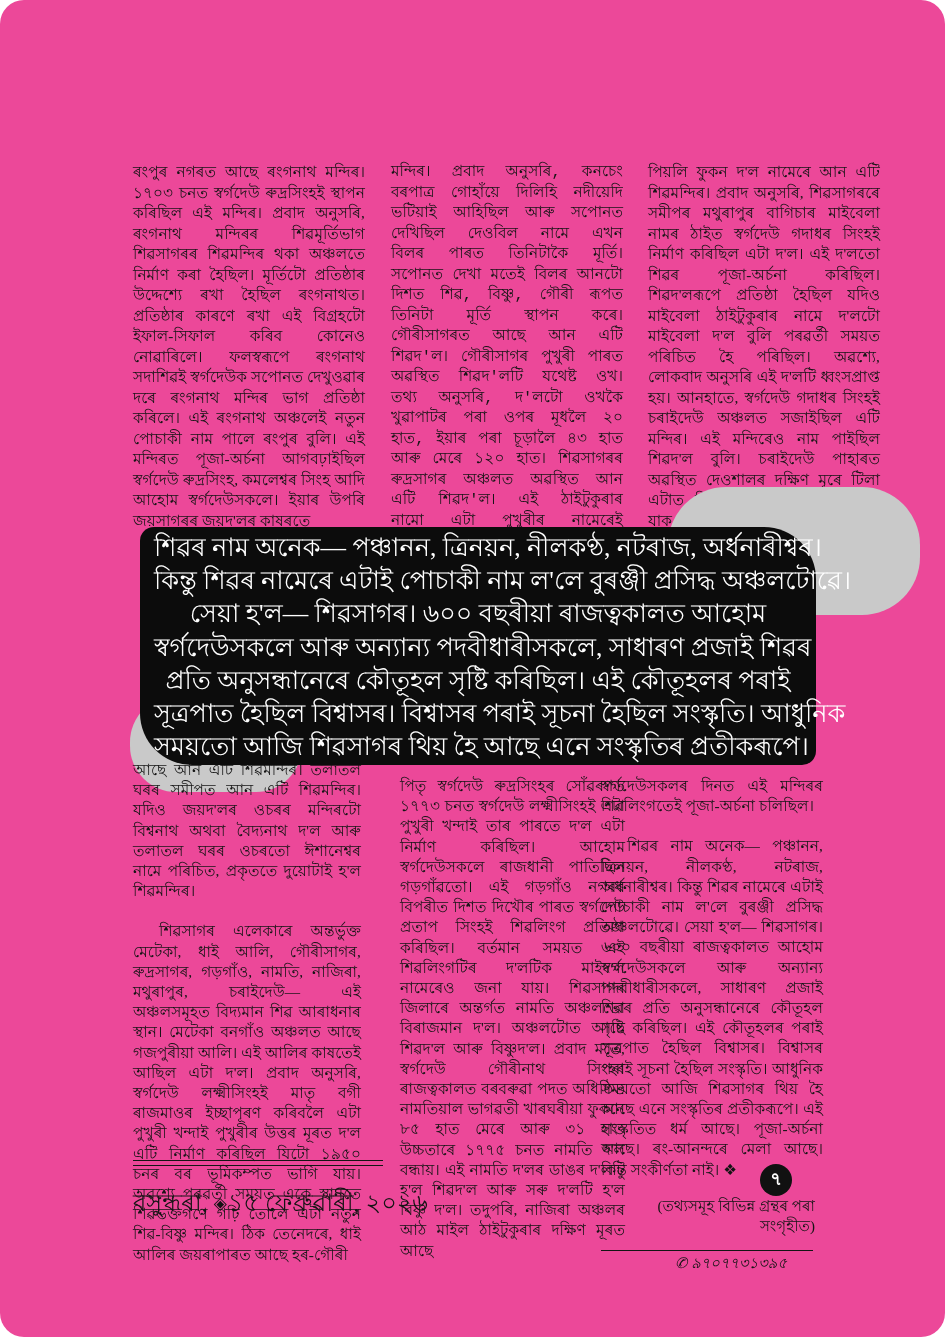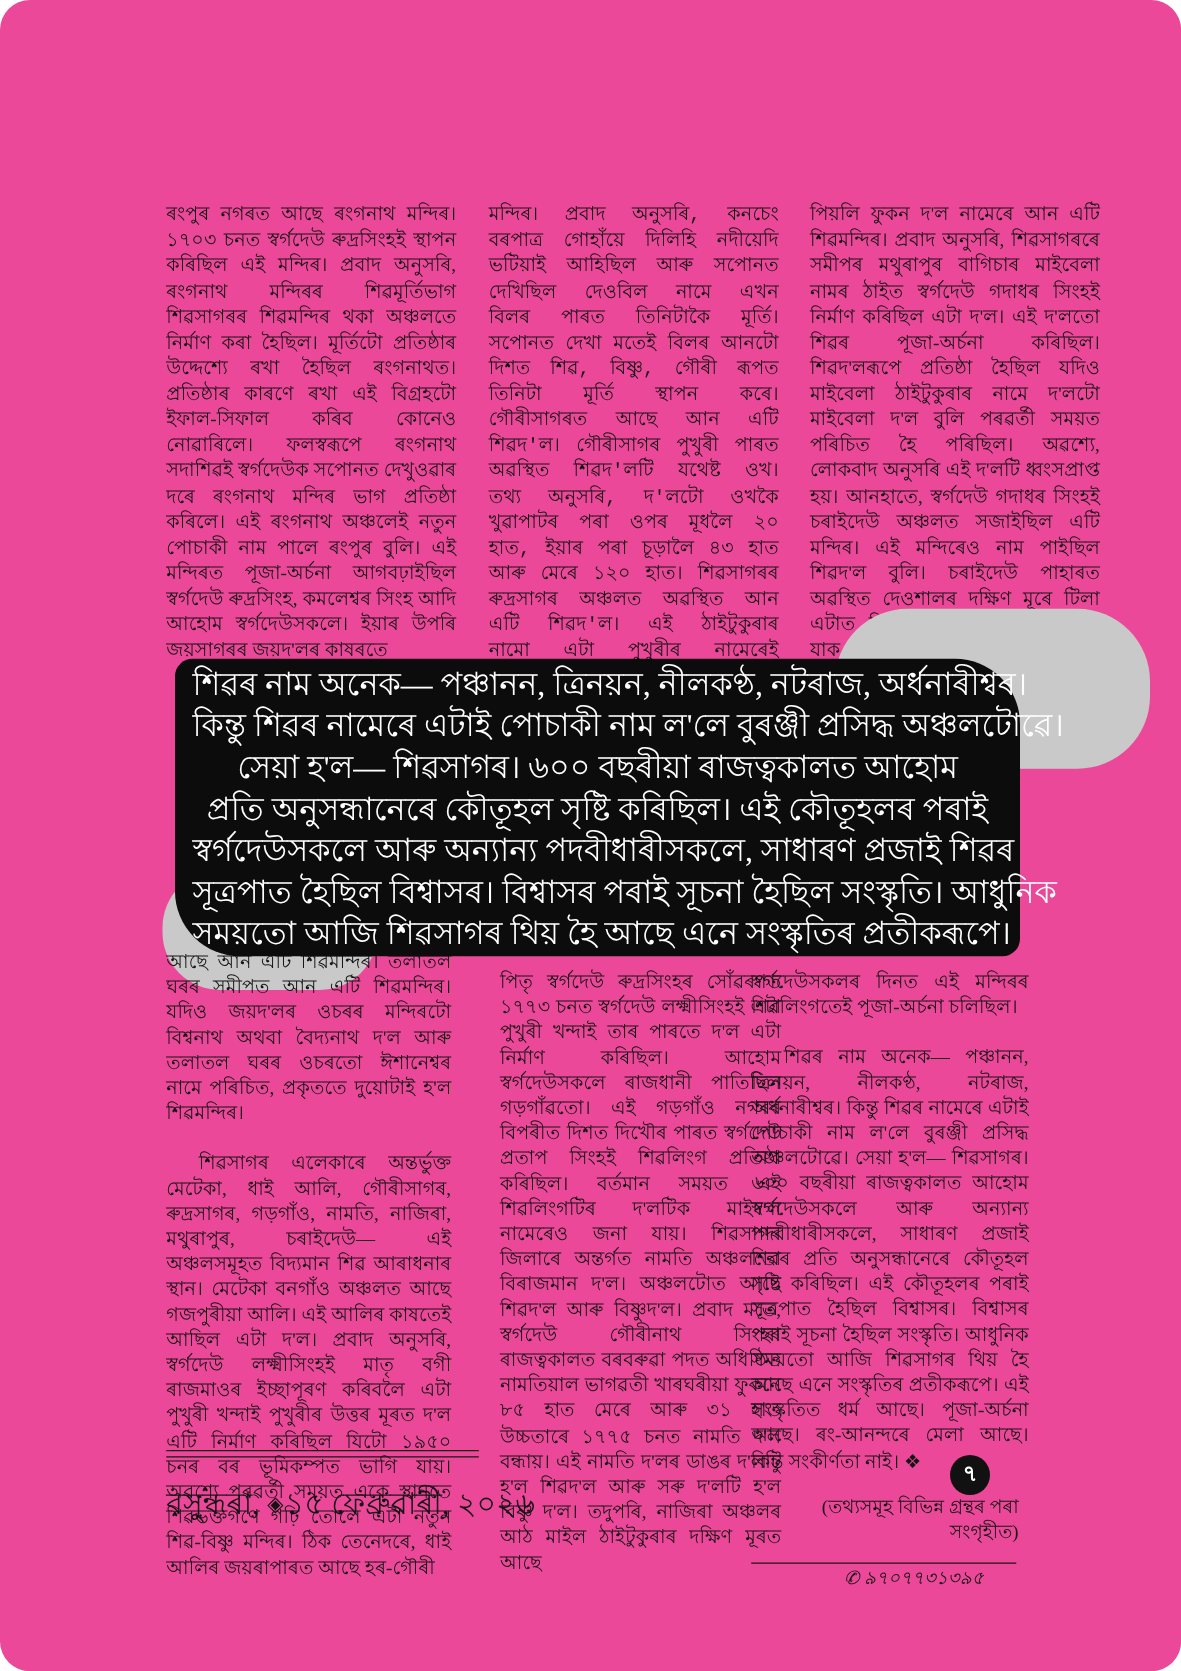--- a/index.html
+++ b/index.html
@@ -62,22 +62,22 @@
       <p>পিয়লি ফুকন দ'ল নামেৰে আন এটি শিৱমন্দিৰ। প্ৰবাদ অনুসৰি, শিৱসাগৰৰে সমীপৰ মথুৰাপুৰ বাগিচাৰ মাইবেলা নামৰ ঠাইত স্বৰ্গদেউ গদাধৰ সিংহই নিৰ্মাণ কৰিছিল এটা দ'ল। এই দ'লতো শিৱৰ পূজা-অৰ্চনা কৰিছিল। শিৱদ'লৰূপে প্ৰতিষ্ঠা হৈছিল যদিও মাইবেলা ঠাইটুকুৰাৰ নামে দ'লটো মাইবেলা দ'ল বুলি পৰৱৰ্তী সময়ত পৰিচিত হৈ পৰিছিল। অৱশ্যে, লোকবাদ অনুসৰি এই দ'লটি ধ্বংসপ্ৰাপ্ত হয়। আনহাতে, স্বৰ্গদেউ গদাধৰ সিংহই চৰাইদেউ অঞ্চলত সজাইছিল এটি মন্দিৰ। এই মন্দিৰেও নাম পাইছিল শিৱদ'ল বুলি। চৰাইদেউ পাহাৰত অৱস্থিত দেওশালৰ দক্ষিণ মূৰে টিলা এটাত নিৰ্মাণ হৈছিল এই মন্দিৰটো, যাক লাংকুৰি মন্দিৰ নামেৰেও জনা যায়।</p>
     </div>
 
   <div class="pq-wrap">
     <div class="pq-corner tr"></div>
     <div class="pq-corner bl"></div>
     <div class="pq-box">
         <div class="pq-line">শিৱৰ নাম অনেক— পঞ্চানন, ত্ৰিনয়ন, নীলকণ্ঠ, নটৰাজ, অৰ্ধনাৰীশ্বৰ।</div>
         <div class="pq-line">কিন্তু শিৱৰ নামেৰে এটাই পোচাকী নাম ল'লে বুৰঞ্জী প্ৰসিদ্ধ অঞ্চলটোৱে।</div>
         <div class="pq-line">সেয়া হ'ল— শিৱসাগৰ। ৬০০ বছৰীয়া ৰাজত্বকালত আহোম</div>
+        <div class="pq-line">স্বৰ্গদেউসকলে আৰু অন্যান্য পদবীধাৰীসকলে, সাধাৰণ প্ৰজাই শিৱৰ</div>
         <div class="pq-line">প্ৰতি অনুসন্ধানেৰে কৌতূহল সৃষ্টি কৰিছিল। এই কৌতূহলৰ পৰাই</div>
-        <div class="pq-line">স্বৰ্গদেউসকলে আৰু অন্যান্য পদবীধাৰীসকলে, সাধাৰণ প্ৰজাই শিৱৰ</div>
         <div class="pq-line">সূত্ৰপাত হৈছিল বিশ্বাসৰ। বিশ্বাসৰ পৰাই সূচনা হৈছিল সংস্কৃতি। আধুনিক</div>
         <div class="pq-line">সময়তো আজি শিৱসাগৰ থিয় হৈ আছে এনে সংস্কৃতিৰ প্ৰতীকৰূপে।</div>
       </div>
   </div>
 
   <div class="col col-b1">
       <p>আছে আন এটি শিৱমন্দিৰ। তলাতল ঘৰৰ সমীপত আন এটি শিৱমন্দিৰ। যদিও জয়দ'লৰ ওচৰৰ মন্দিৰটো বিশ্বনাথ অথবা বৈদ্যনাথ দ'ল আৰু তলাতল ঘৰৰ ওচৰতো ঈশানেশ্বৰ নামে পৰিচিত, প্ৰকৃততে দুয়োটাই হ'ল শিৱমন্দিৰ।</p>
       <p>শিৱসাগৰ এলেকাৰে অন্তৰ্ভুক্ত মেটেকা, ধাই আলি, গৌৰীসাগৰ, ৰুদ্ৰসাগৰ, গড়গাঁও, নামতি, নাজিৰা, মথুৰাপুৰ, চৰাইদেউ— এই অঞ্চলসমূহত বিদ্যমান শিৱ আৰাধনাৰ স্থান। মেটেকা বনগাঁও অঞ্চলত আছে গজপুৰীয়া আলি। এই আলিৰ কাষতেই আছিল এটা দ'ল। প্ৰবাদ অনুসৰি, স্বৰ্গদেউ লক্ষ্মীসিংহই মাতৃ বগী ৰাজমাওৰ ইচ্ছাপূৰণ কৰিবলৈ এটা পুখুৰী খন্দাই পুখুৰীৰ উত্তৰ মূৰত দ'ল এটি নিৰ্মাণ কৰিছিল যিটো ১৯৫০ চনৰ বৰ ভূমিকম্পত ভাগি যায়। অৱশ্যে পৰৱৰ্তী সময়ত একে স্থানতে শিৱভক্তগণে গঢ়ি তোলে এটা নতুন শিৱ-বিষ্ণু মন্দিৰ। ঠিক তেনেদৰে, ধাই আলিৰ জয়ৰাপাৰত আছে হৰ-গৌৰী</p>
     </div>
   <div class="col col-b2">

